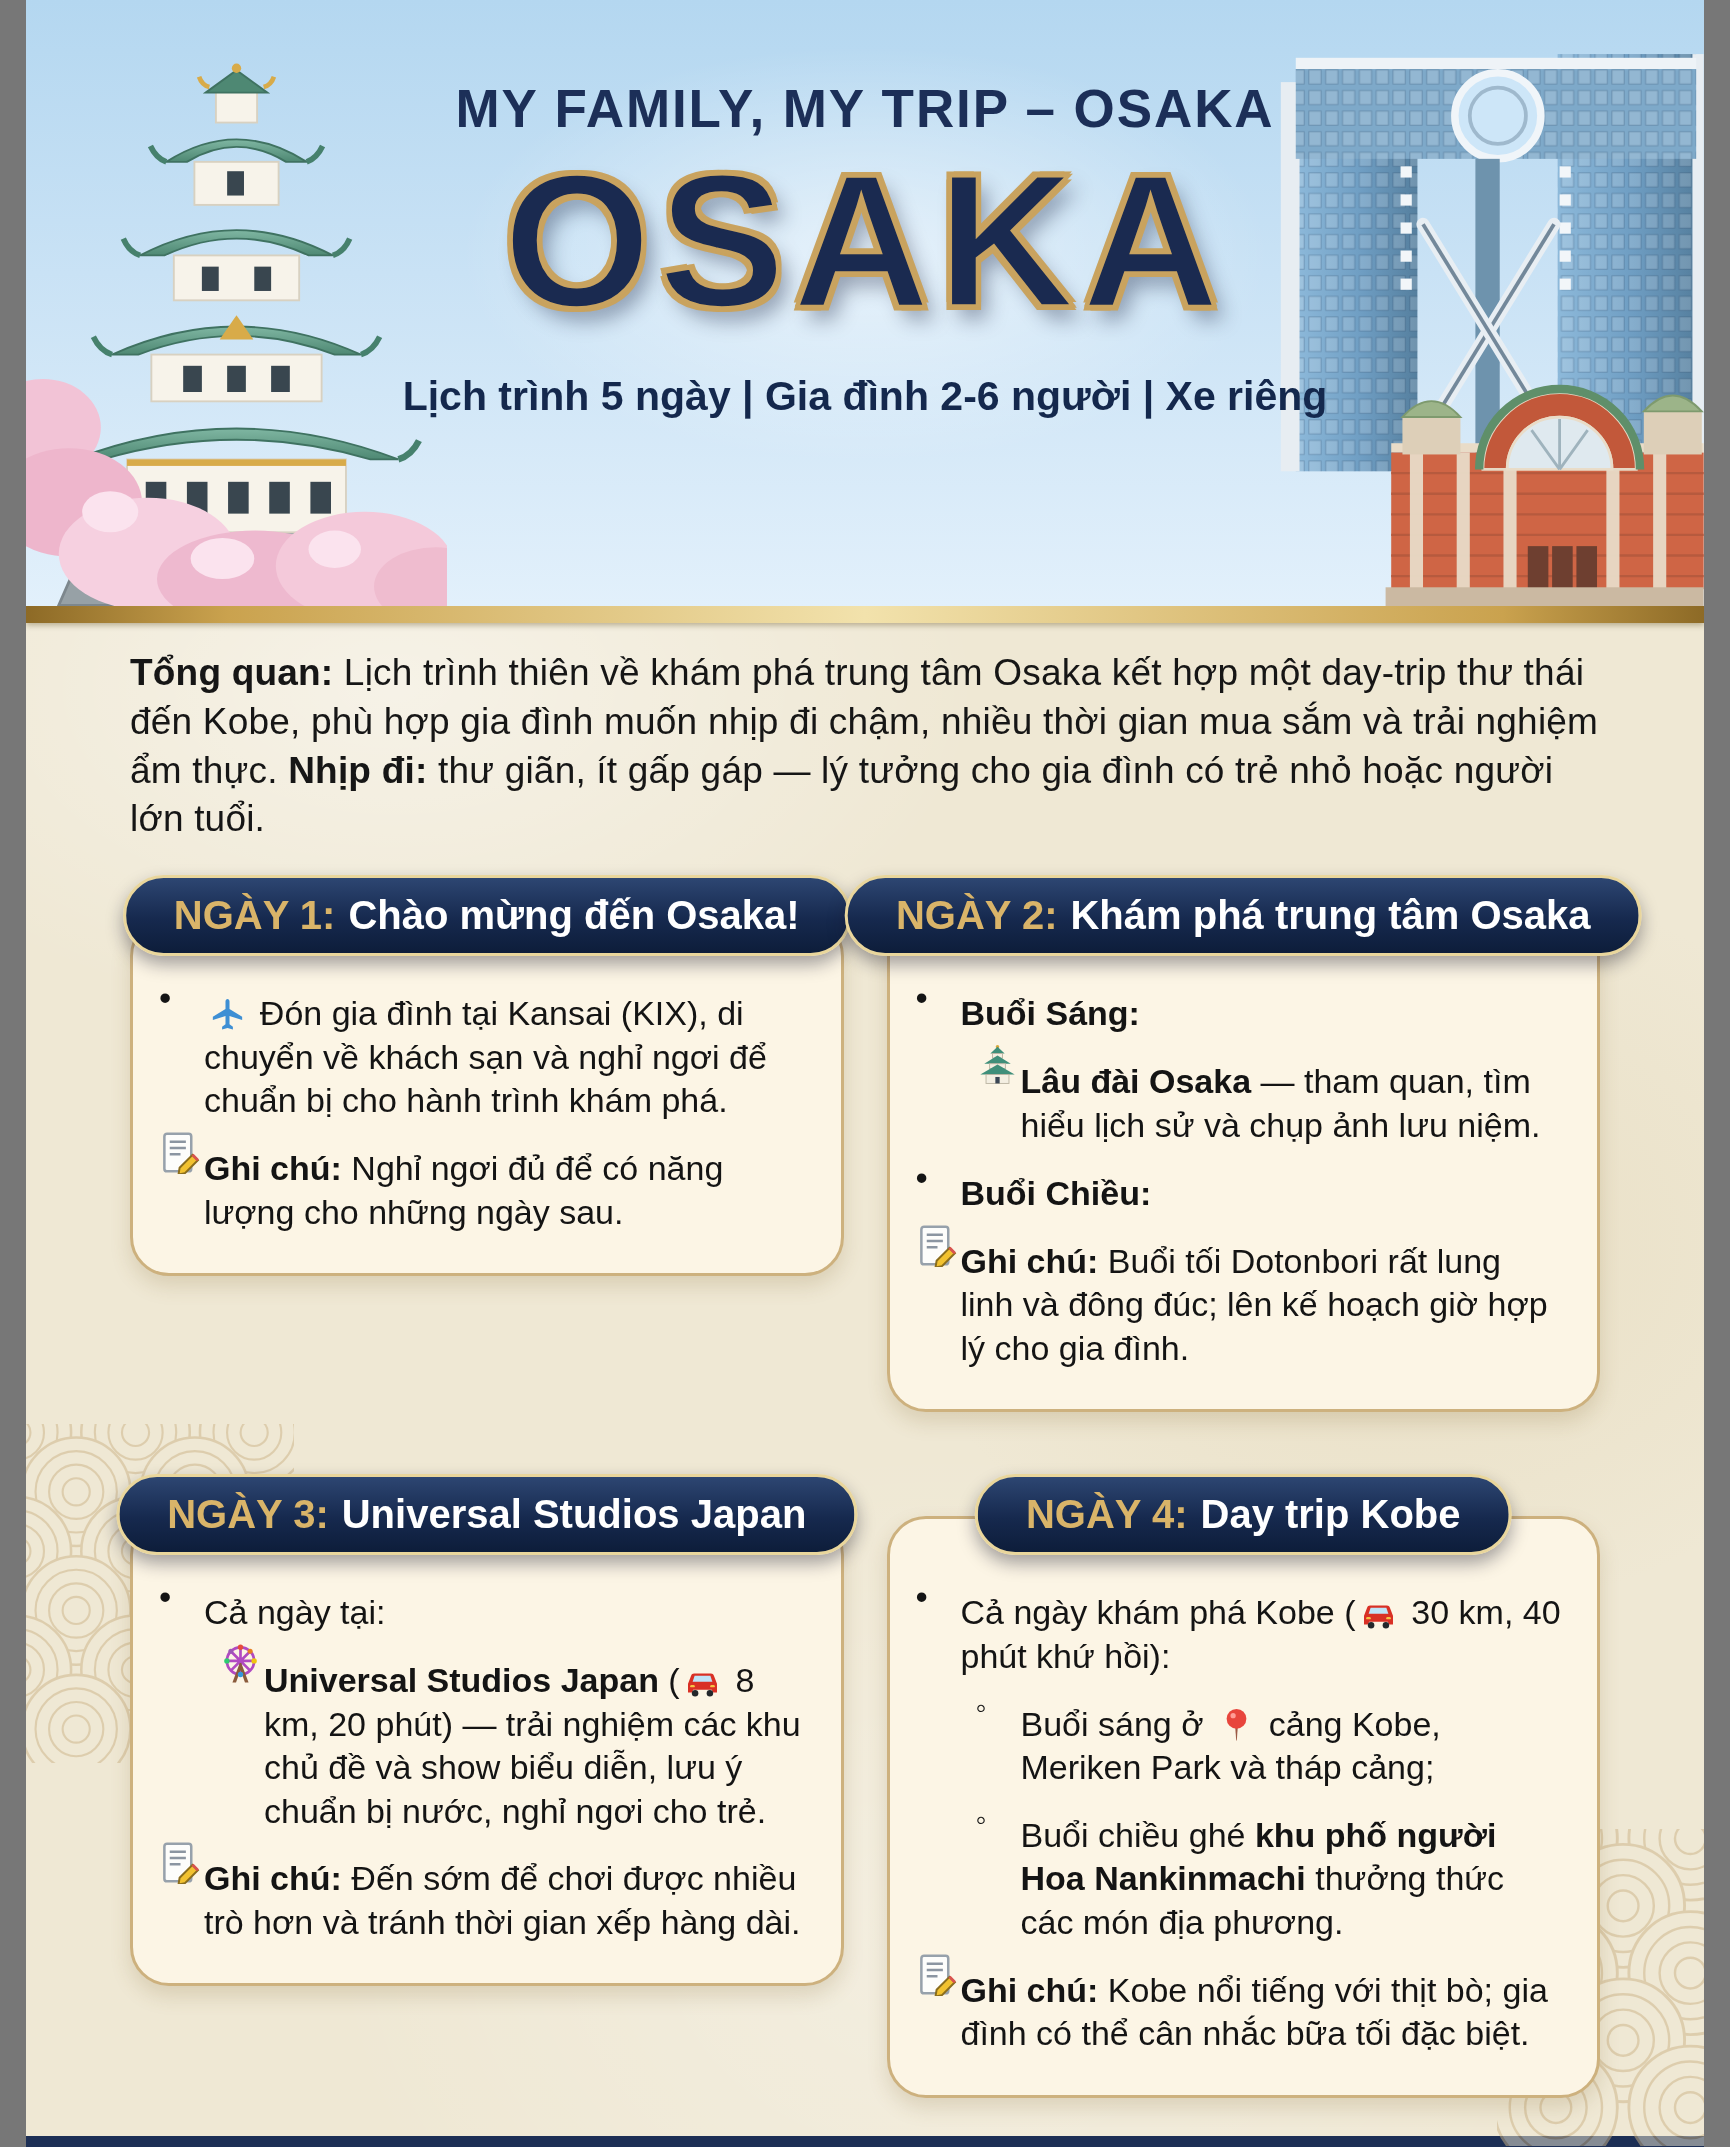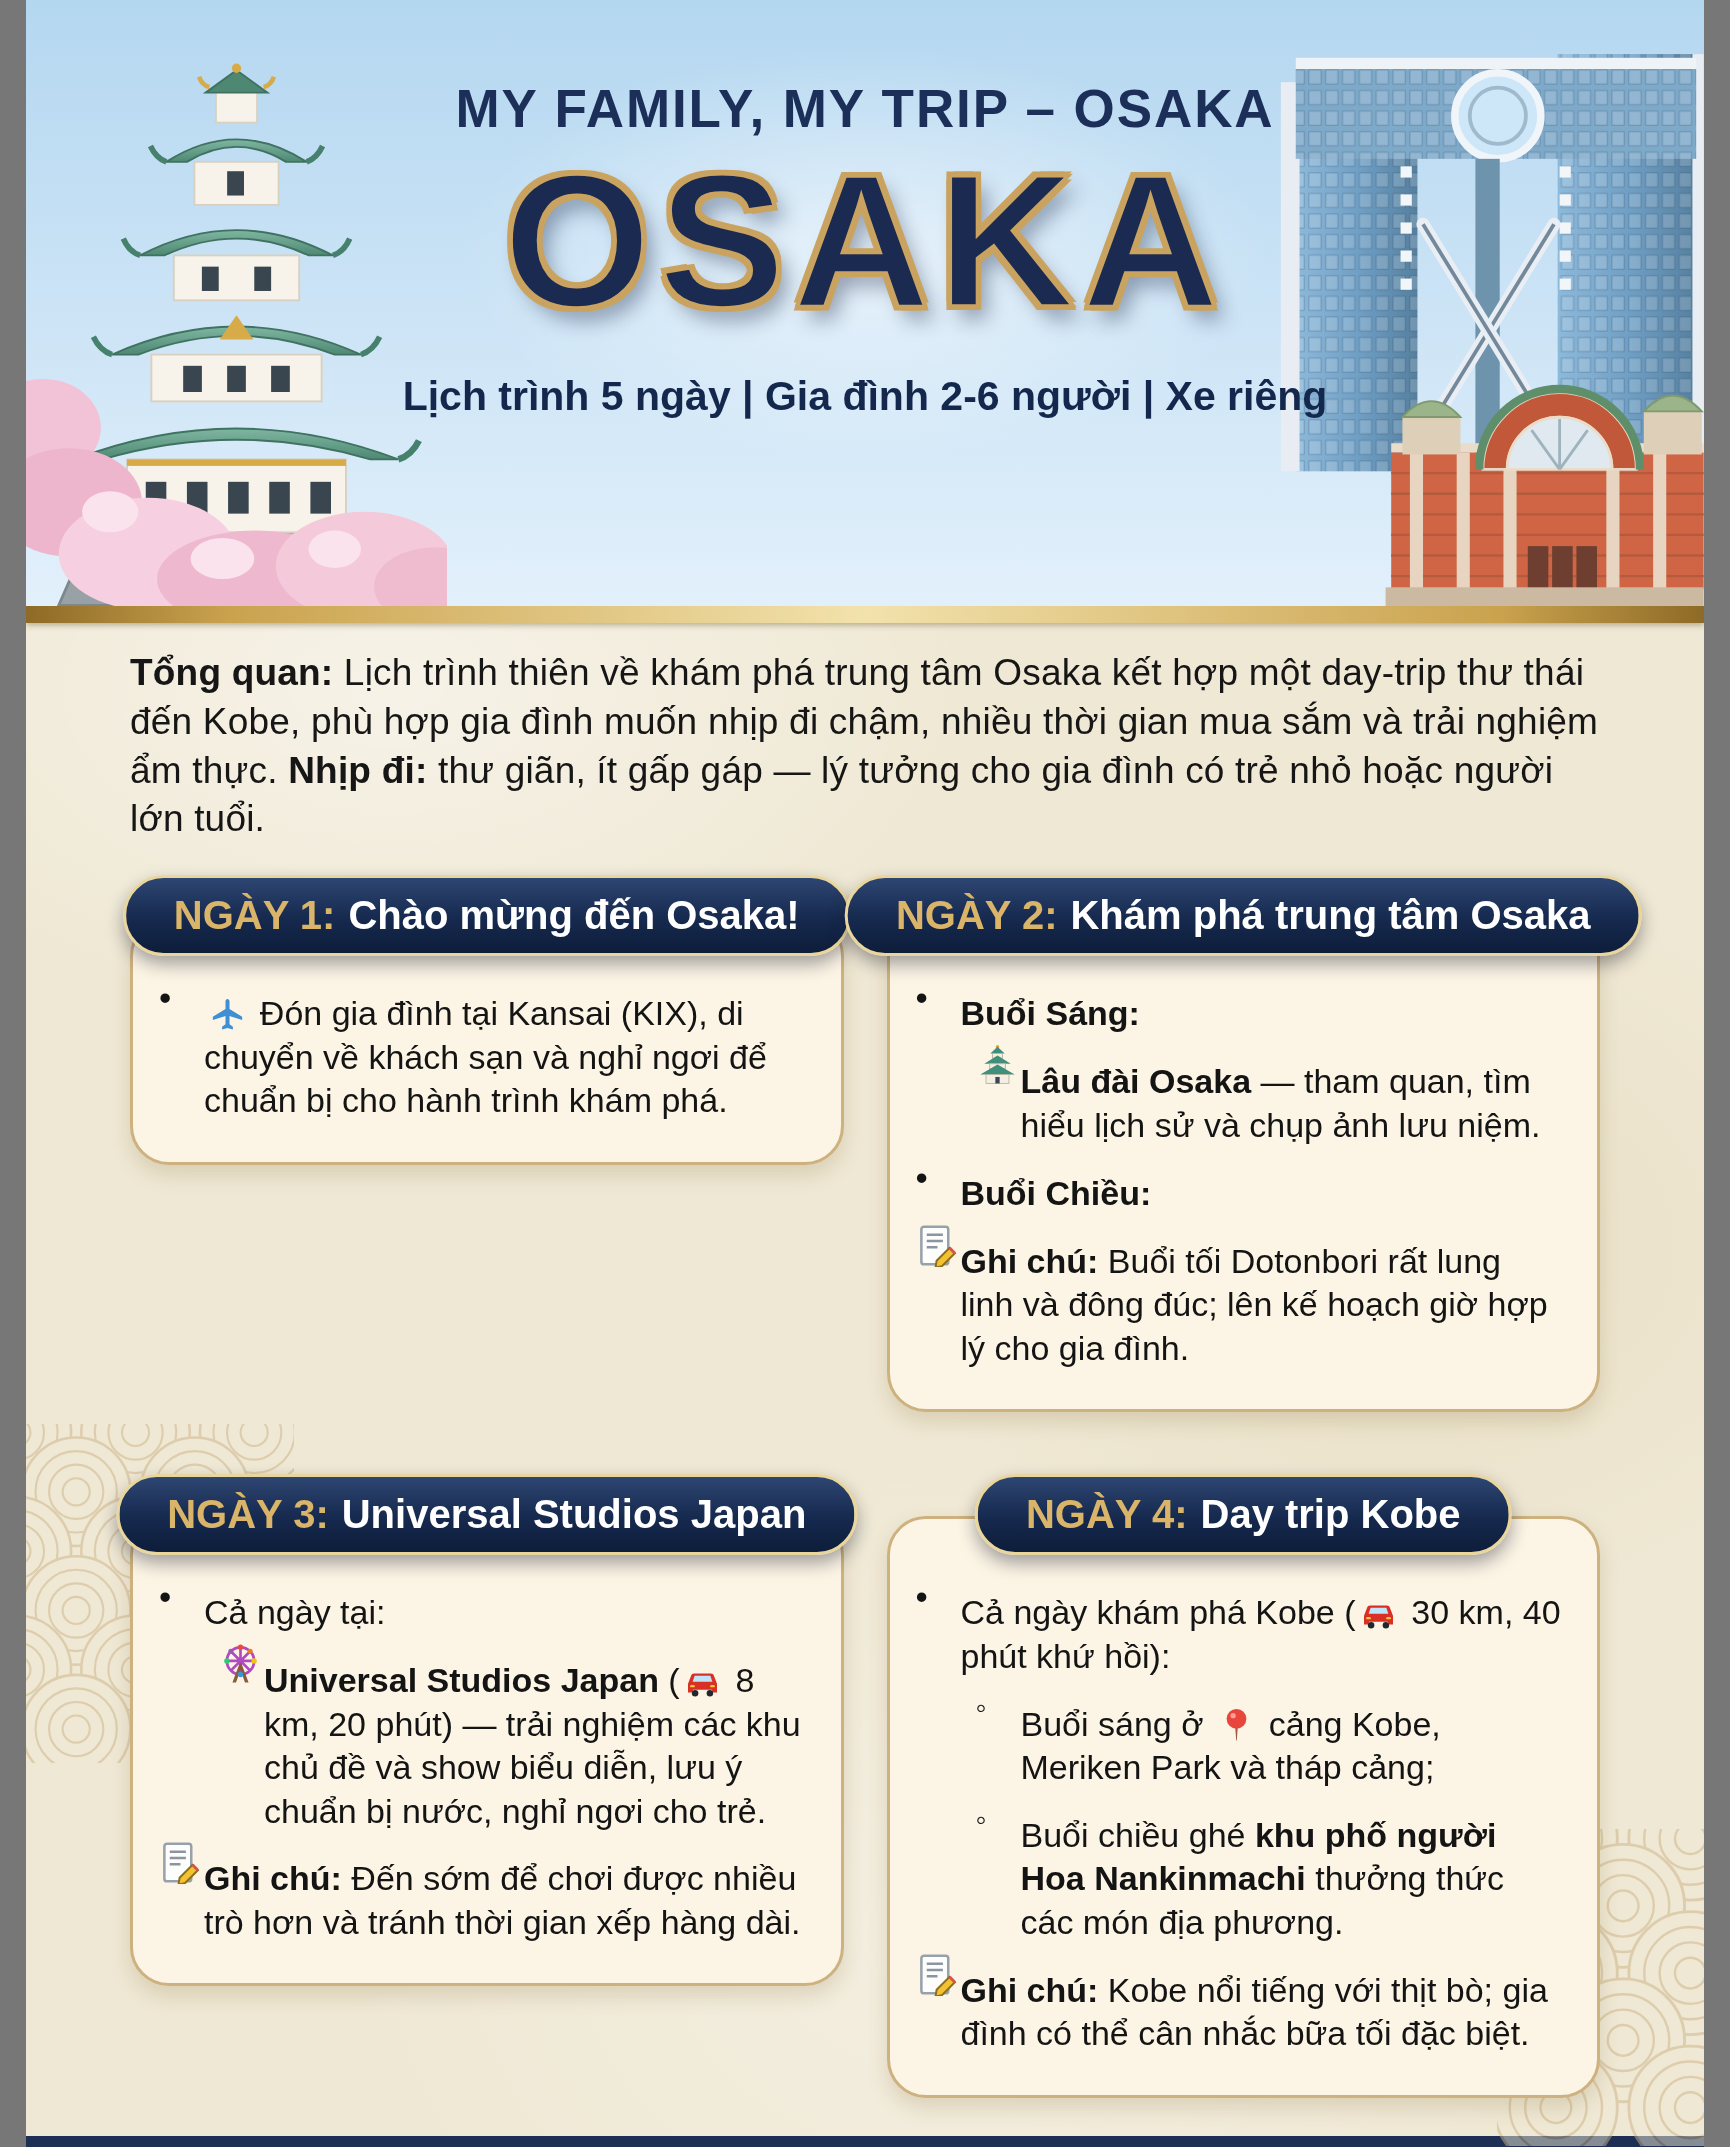--- a/index.html
+++ b/index.html
@@ -349,20 +349,26 @@
         <div class="pill">
           <span class="p-prefix">NGÀY 1:</span><span class="p-title">Chào mừng đến Osaka!</span>
         </div>
         <div class="items">
             <div class="li lvl1 mk-dot">
               <span class="mk">•</span>
               <span class="tx"><span class="ic-w"><svg aria-hidden="true" viewBox="0 0 40 40" width="37" height="37">
                     <use href="#i-airplane"></use>
                   </svg></span><span> Đón gia đình tại Kansai (KIX), di chuyển về khách sạn và nghỉ ngơi để chuẩn bị cho hành trình khám phá.</span></span>
             </div>
+            <div class="li lvl1 mk-none">
+              <span class="mk"><span class="ic-w"><svg aria-hidden="true" viewBox="0 0 46 46" width="43" height="43">
+                    <use href="#i-memo"></use>
+                  </svg></span></span>
+              <span class="tx"><span class="b">Ghi chú:</span><span> Nghỉ ngơi đủ để có năng lượng cho những ngày sau.</span></span>
+            </div>
           </div>
       </section>
 
       <section class="card">
         <div class="pill">
           <span class="p-prefix">NGÀY 2:</span><span class="p-title">Khám phá trung tâm Osaka</span>
         </div>
         <div class="items">
             <div class="li lvl1 mk-dot">
               <span class="mk">•</span>

